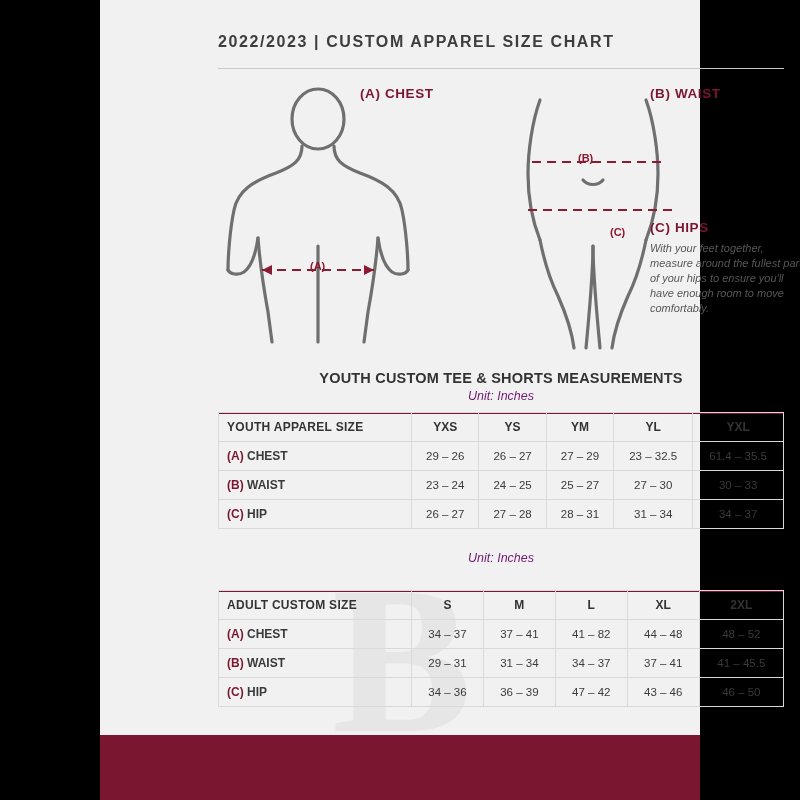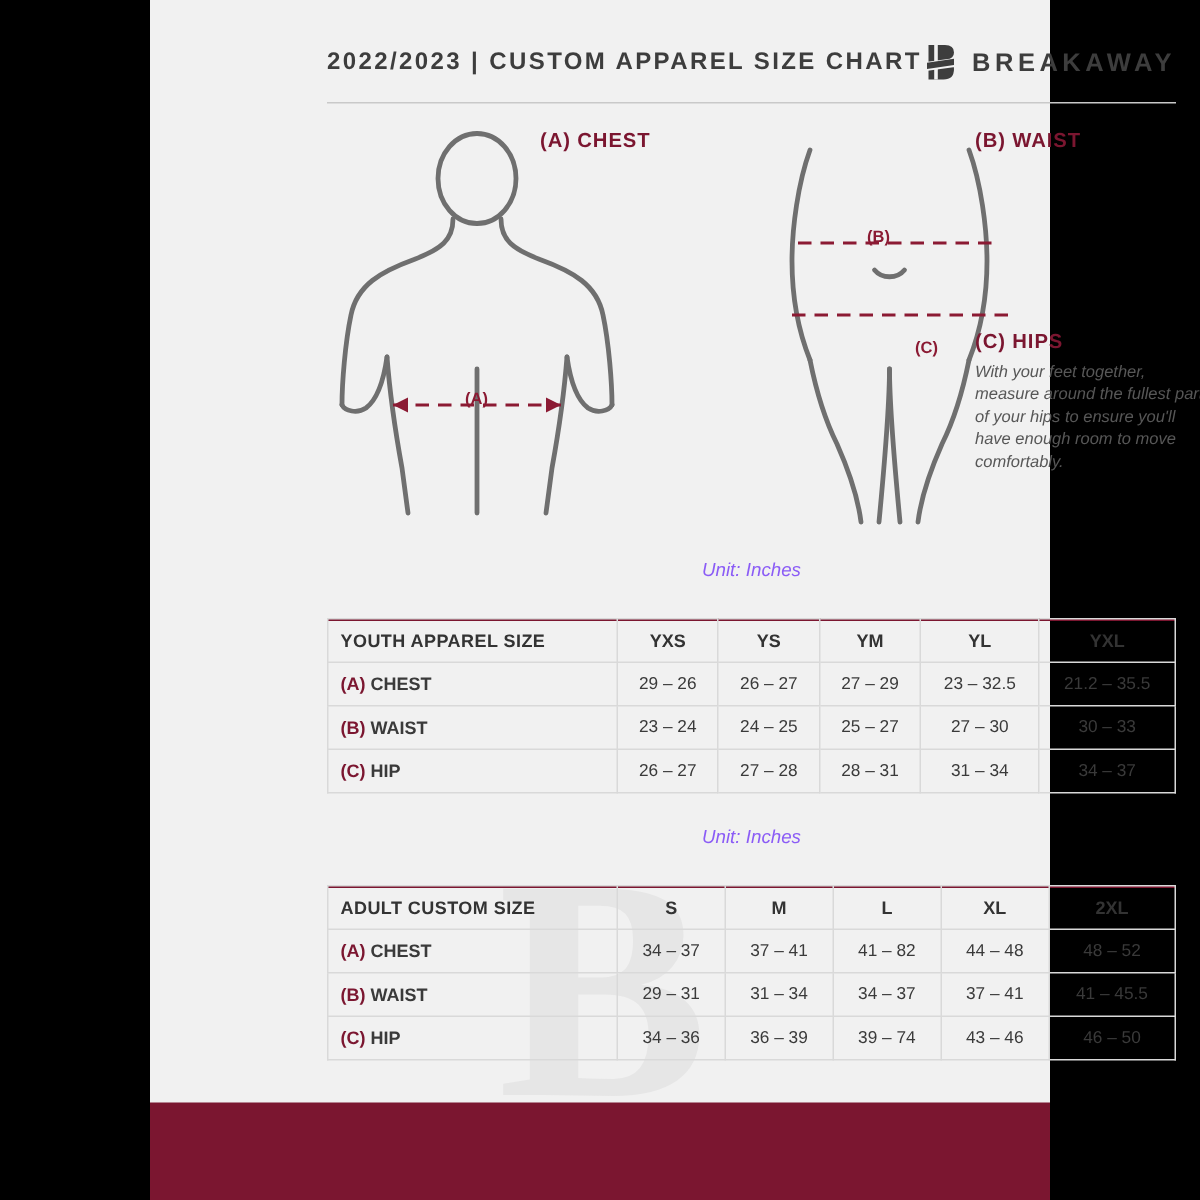--- a/index.html
+++ b/index.html
@@ -31,21 +31,21 @@
   .blk h3{margin:0 0 6px 0;font-size:13.5px;font-weight:bold;letter-spacing:.6px;color:#7b1630;}
   .blk p{margin:0;font-size:11px;line-height:15px;font-style:italic;color:#575757;}
 
   .chest-blk{left:150px;top:12px;width:160px;}
   .waist-blk{left:440px;top:12px;width:150px;}
   .hips-blk{left:440px;top:146px;width:155px;}
 
   
   .sec{position:absolute;left:118px;width:566px;text-align:center;}
   .sec .t{font-size:14.5px;font-weight:bold;color:#333;letter-spacing:.2px;}
-  .sec .u{font-size:12.5px;font-style:italic;color:#8b5cf6;margin-top:3px;}
+  .sec .u{font-size:12.5px;font-style:italic;color:#701a75;margin-top:3px;}
 
   
   table{position:absolute;left:118px;width:566px;border-collapse:collapse;
     font-size:11.5px;color:#3a3a3a;}
   table td,table th{border:1px solid #d9d9d9;height:28px;padding:0 8px;font-weight:normal;}
   table thead th{font-size:12px;font-weight:bold;color:#333;text-align:center;margin-top:16px;}
   table thead th.lbl{text-align:left;font-size:12px;letter-spacing:.3px;}
   td.rowlbl{text-align:left;font-weight:bold;color:#3a3a3a;font-size:12px;}
   td.rowlbl .tag{color:#7b1630;}
   td.val{text-align:center;}
@@ -60,31 +60,20 @@
 
   <div class="side-bar left"></div>
   <div class="side-bar right"></div>
 
   <div class="sheet">
 
     <div class="watermark">B</div>
 
     <div class="header">
       <div class="header-title">2022/2023  |  CUSTOM APPAREL SIZE CHART</div>
-      <div class="brand">
-        <span class="brand-mark">
-          <svg width="22" height="28" viewBox="0 0 22 28">
-            <path d="M3 2 L14 2 Q20 2 20 7 Q20 11 15 12 Q20 13 20 18 Q20 25 13 25 L3 25 Z" fill="#3d3d3d"></path>
-            <path d="M8 2 L8 25" stroke="#f1f1f1" stroke-width="2.4"></path>
-            <path d="M0 13.5 L22 10.5 L22 16.5 L0 19.5 Z" fill="#f1f1f1"></path>
-            <path d="M2 13.8 L20 11.2 L20 15.4 L2 18 Z" fill="#3d3d3d"></path>
-          </svg>
-        </span>
-        <span class="brand-name">BREAKAWAY</span>
-      </div>
     </div>
     <div class="hrule"></div>
 
     <div class="figures">
       <svg width="580" height="278" viewBox="0 0 580 278">
 
         <g fill="none" stroke="#6f6f6f" stroke-width="3.2" stroke-linecap="round" stroke-linejoin="round">
           <path d="M82 45 a26 30 0 1 1 52 0 a26 30 0 0 1 -52 0"></path>
           <path d="M92 72 C92 86 84 92 66 99 C44 107 28 116 24 136 C20 155 18 182 18 196"></path>
           <path d="M124 72 C124 86 132 92 150 99 C172 107 188 116 192 136 C196 155 198 182 198 196"></path>
@@ -126,20 +115,21 @@
         <h3>(C) HIPS</h3>
         <p>With your feet together, measure around the fullest part of your hips to ensure you'll have enough room to move comfortably.</p>
       </div>
 
       <div style="position:absolute;left:100px;top:186px;font-size:11px;font-weight:bold;color:#8b1a33;">(A)</div>
       <div style="position:absolute;left:368px;top:78px;font-size:11px;font-weight:bold;color:#8b1a33;">(B)</div>
       <div style="position:absolute;left:400px;top:152px;font-size:11px;font-weight:bold;color:#8b1a33;">(C)</div>
     </div>
 
     <div class="sec" style="top:370px;">
+      <div class="t">YOUTH CUSTOM TEE &amp; SHORTS MEASUREMENTS</div>
       <div class="u">Unit: Inches</div>
     </div>
     <div class="tbl-topline" style="top:412px;"></div>
     <table style="top:412px;">
       <thead>
         <tr>
           <th class="lbl" style="width:176px;">YOUTH APPAREL SIZE</th>
           <th>YXS</th>
           <th>YS</th>
           <th>YM</th>
@@ -150,21 +140,21 @@
       <tbody>
         <tr>
           <td class="rowlbl">
             <span class="tag">(A)</span>
             <span>CHEST</span>
           </td>
           <td class="val">29 – 26</td>
           <td class="val">26 – 27</td>
           <td class="val">27 – 29</td>
           <td class="val">23 – 32.5</td>
-          <td class="val">21.2 – 35.5</td>
+          <td class="val">61.4 – 35.5</td>
         </tr>
         <tr>
           <td class="rowlbl">
             <span class="tag">(B)</span>
             <span>WAIST</span>
           </td>
           <td class="val">23 – 24</td>
           <td class="val">24 – 25</td>
           <td class="val">25 – 27</td>
           <td class="val">27 – 30</td>
@@ -222,21 +212,21 @@
           <td class="val">37 – 41</td>
           <td class="val">41 – 45.5</td>
         </tr>
         <tr>
           <td class="rowlbl">
             <span class="tag">(C)</span>
             <span>HIP</span>
           </td>
           <td class="val">34 – 36</td>
           <td class="val">36 – 39</td>
-          <td class="val">39 – 74</td>
+          <td class="val">47 – 42</td>
           <td class="val">43 – 46</td>
           <td class="val">46 – 50</td>
         </tr>
       </tbody>
     </table>
 
   </div>
 
   <div class="footer-bar"></div>
 </div>

